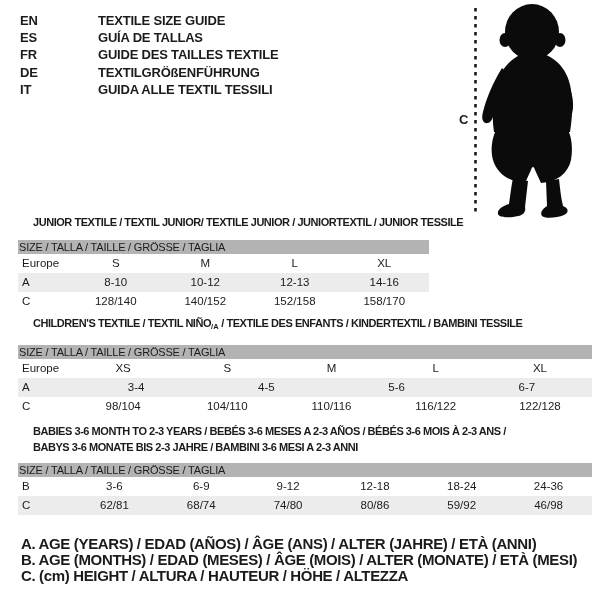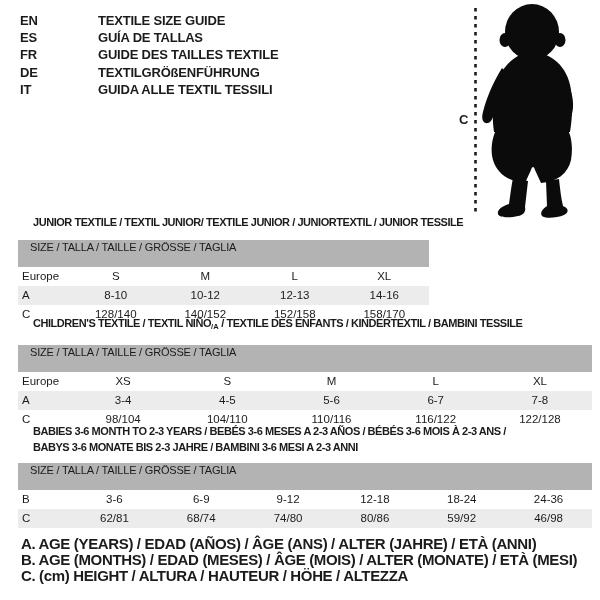--- a/index.html
+++ b/index.html
@@ -30,22 +30,22 @@
   #title-0 { top:215px; }
   #title-1 { top:316px; }
   #title-2 { top:424px; }
   .sub { font-size:7.5px; vertical-align:-2px; letter-spacing:0; }
 
   
   .tbl { position:absolute; left:18px; }
   #tbl-0 { top:240px; width:411px; }
   #tbl-1 { top:345px; width:574px; }
   #tbl-2 { top:463px; width:574px; }
-  .size-bar { height:27px; line-height:14px; background:var(--bar-gray,#b3b3b3);
-              padding-left:12px; font-size:11px; letter-spacing:-0.2px;
+  .size-bar { height:14px; line-height:14px; background:var(--bar-gray,#b3b3b3);
+              padding-left:1px; font-size:11px; letter-spacing:-0.2px;
               white-space:nowrap; overflow:hidden; }
   .t-row { display:flex; height:19px; line-height:18px; font-size:11.5px; }
   .t-row.shaded { background:var(--row-shade,#ececec); }
   .row-label { width:53px; flex:0 0 53px; padding-left:4px; }
   .t-cell { flex:1; text-align:center; }
 
   
   .notes { position:absolute; left:21px; top:536px; }
   .note-line { height:15.8px; line-height:15.8px; font-weight:bold;
                font-size:15px; letter-spacing:-0.35px; white-space:nowrap; }
@@ -134,21 +134,20 @@
         <div class="t-cell">M</div>
         <div class="t-cell">L</div>
         <div class="t-cell">XL</div>
       </div>
       <div class="t-row shaded">
         <div class="row-label">A</div>
         <div class="t-cell">3-4</div>
         <div class="t-cell">4-5</div>
         <div class="t-cell">5-6</div>
         <div class="t-cell">6-7</div>
-        <div class="t-cell">7-8</div>
       </div>
       <div class="t-row">
         <div class="row-label">C</div>
         <div class="t-cell">98/104</div>
         <div class="t-cell">104/110</div>
         <div class="t-cell">110/116</div>
         <div class="t-cell">116/122</div>
         <div class="t-cell">122/128</div>
       </div>
     </div>

